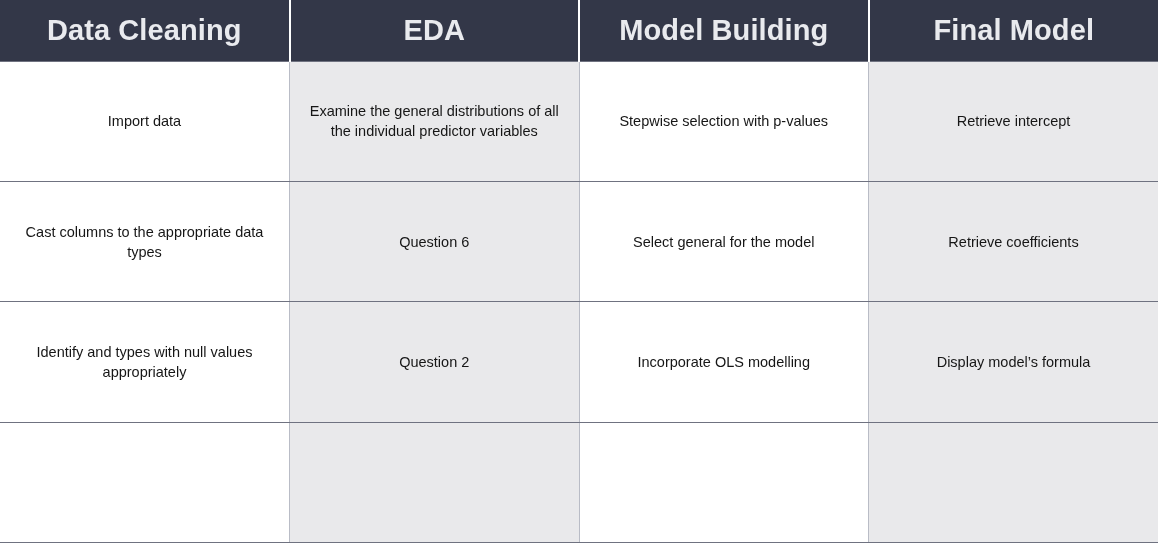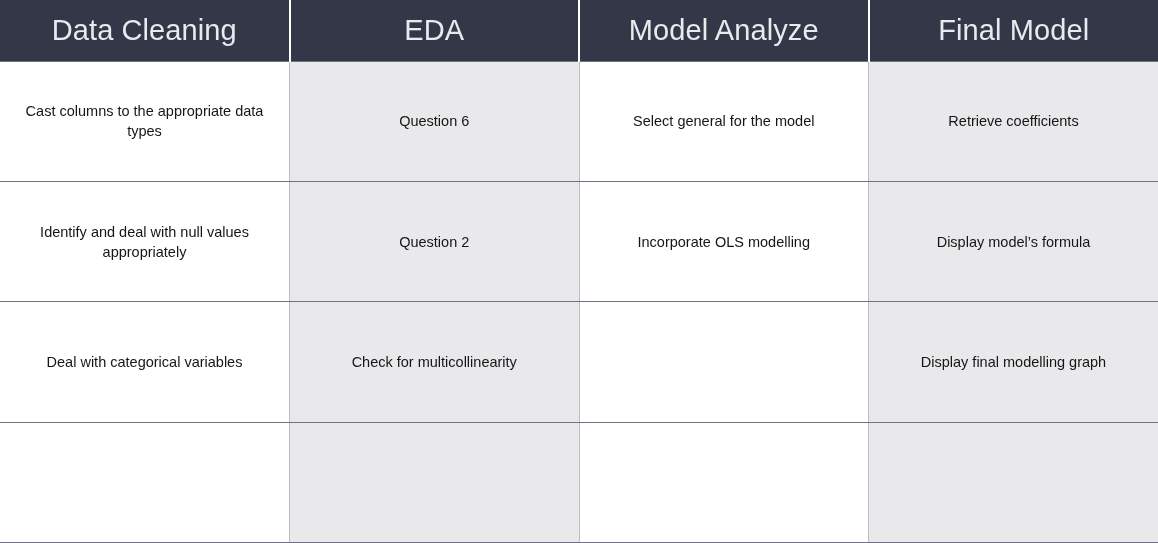--- a/index.html
+++ b/index.html
@@ -21,21 +21,21 @@
     table-layout: fixed;
   }
 
   #workflow-table col { width: 25%; }
 
   
   thead th {
     background: #333748;
     color: #e9eaee;
     font-size: 29px;
-    font-weight: normal;
+    font-weight: bold;
     letter-spacing: 0.1px;
     text-align: center;
     vertical-align: middle;
     height: 61px;
     padding: 0 6px;
     border: none;
     box-sizing: border-box;
     border-right: 2px solid #ffffff;
     border-bottom: 1px solid #6f7280;
   }
@@ -75,66 +75,66 @@
     <col>
       <col>
       <col>
       <col>
   </colgroup>
 
   <thead>
     <tr>
       <th>Data Cleaning</th>
       <th>EDA</th>
-      <th>Model Analyze</th>
+      <th>Model Building</th>
       <th>Final Model</th>
     </tr>
   </thead>
 
   <tbody>
+    <tr>
+      <td class="plain">
+          <span class="cell-text">Import data</span>
+        </td>
+      <td class="shaded">
+          <span class="cell-text">Examine the general distributions of all the individual predictor variables</span>
+        </td>
+      <td class="plain">
+          <span class="cell-text">Stepwise selection with p-values</span>
+        </td>
+      <td class="shaded">
+          <span class="cell-text">Retrieve intercept</span>
+        </td>
+    </tr>
     <tr>
       <td class="plain">
           <span class="cell-text">Cast columns to the appropriate data types</span>
         </td>
       <td class="shaded">
           <span class="cell-text">Question 6</span>
         </td>
       <td class="plain">
           <span class="cell-text">Select general for the model</span>
         </td>
       <td class="shaded">
           <span class="cell-text">Retrieve coefficients</span>
         </td>
     </tr>
     <tr>
       <td class="plain">
-          <span class="cell-text">Identify and deal with null values appropriately</span>
+          <span class="cell-text">Identify and types with null values appropriately</span>
         </td>
       <td class="shaded">
           <span class="cell-text">Question 2</span>
         </td>
       <td class="plain">
           <span class="cell-text">Incorporate OLS modelling</span>
         </td>
       <td class="shaded">
           <span class="cell-text">Display model’s formula</span>
-        </td>
-    </tr>
-    <tr>
-      <td class="plain">
-          <span class="cell-text">Deal with categorical variables</span>
-        </td>
-      <td class="shaded">
-          <span class="cell-text">Check for multicollinearity</span>
-        </td>
-      <td class="plain">
-          <span class="cell-text"></span>
-        </td>
-      <td class="shaded">
-          <span class="cell-text">Display final modelling graph</span>
         </td>
     </tr>
     <tr>
       <td class="plain">
           <span class="cell-text"></span>
         </td>
       <td class="shaded">
           <span class="cell-text"></span>
         </td>
       <td class="plain">

